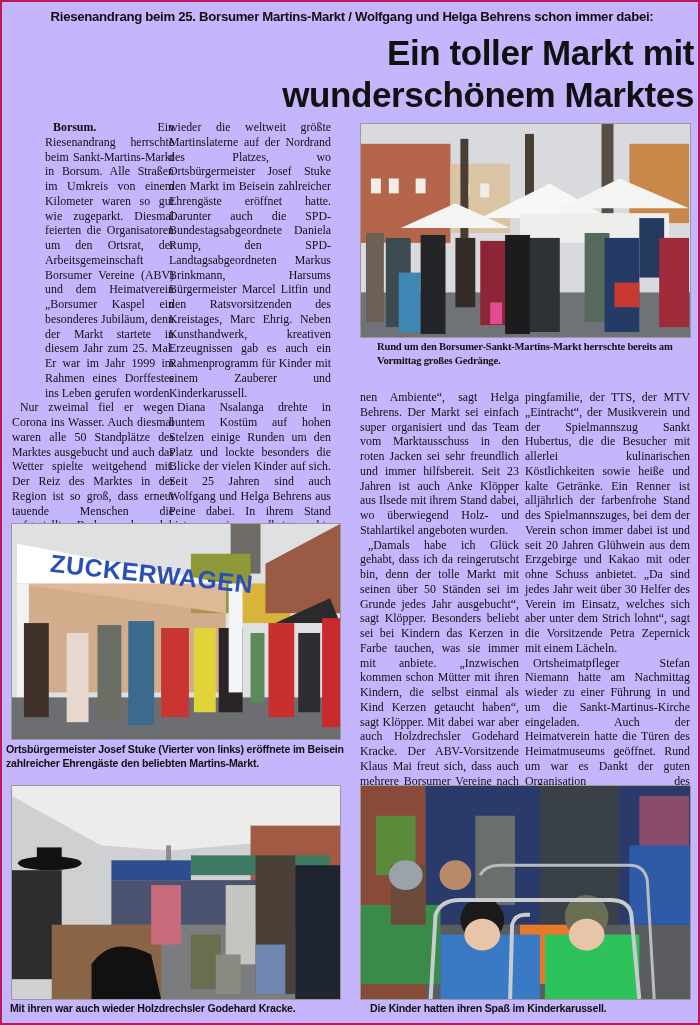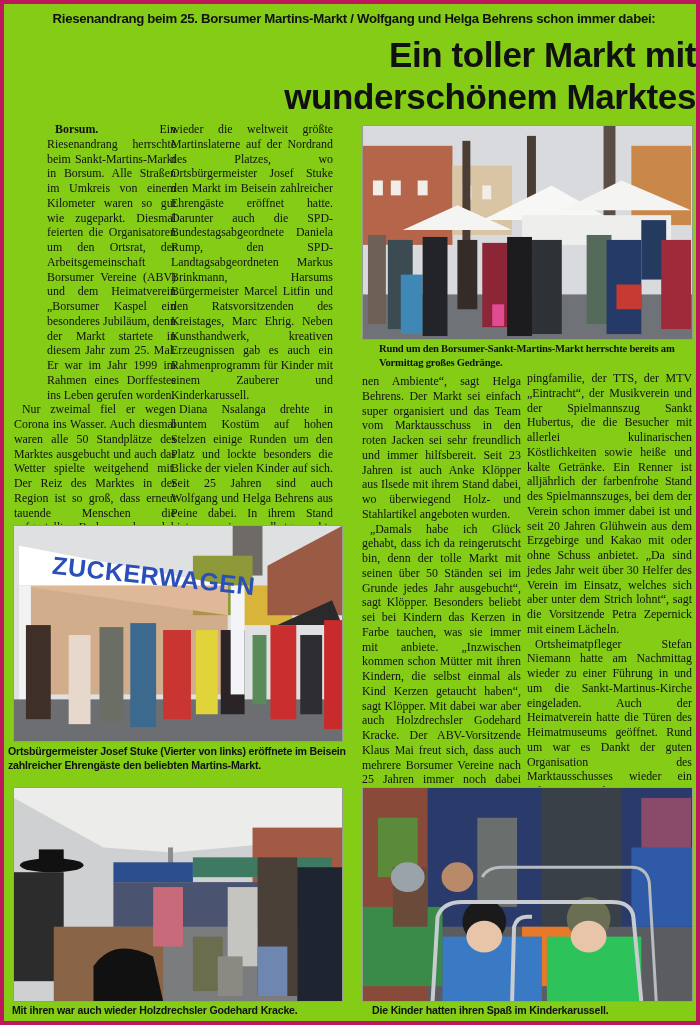--- a/index.html
+++ b/index.html
@@ -1,20 +1,20 @@
 <!DOCTYPE html>
 <html><head>
 <meta charset="utf-8">
 <style>
   * { box-sizing: border-box; margin: 0; padding: 0; }
   html, body { width: 700px; height: 1025px; background: #ffffff; overflow: hidden; }
   body { position: relative; font-family: "DejaVu Serif", serif; color: #1a1a1a; }
   .frame {
     position: absolute; left: 0; top: 0; width: 700px; height: 1025px;
-    border: 4px solid #be185d; background: #84cc16;
+    border: 2px solid #be185d; background: #c4b5fd;
   }
   .kicker {
     position: absolute; left: 8px; top: 7px; width: 684px;
     font-family: "Liberation Sans", sans-serif; font-weight: bold;
     font-size: 13.2px; letter-spacing: -0.3px; text-align: center; color: #111;
     white-space: nowrap;
   }
   .headline {
     position: absolute; left: 8px; top: 30px; width: 684px;
     font-family: "Liberation Sans", sans-serif; font-weight: bold;
@@ -24,22 +24,22 @@
   .col {
     position: absolute; font-family: "Liberation Serif", serif;
     font-size: 11.9px; line-height: 14.75px; text-align: justify; color: #111;
     hyphens: manual;
   }
   .col p { text-indent: 8px; }
   .col p.first { text-indent: 8px; margin-left: 33px; }
   .col .lead { font-weight: bold; }
   .col1 { left: 10px; top: 118px; width: 162px; }
   .col2 { left: 167px; top: 118px; width: 162px; }
-  .col3 { left: 358px; top: 370px; width: 159px; }
-  .col4 { left: 523px; top: 367px; width: 165px; }
+  .col3 { left: 358px; top: 388px; width: 159px; }
+  .col4 { left: 523px; top: 388px; width: 165px; }
   .credit { text-align: right; font-style: italic; text-indent: 0 !important; }
   .photo {
     position: absolute; overflow: hidden; border: 1px solid #999;
   }
   .caption {
     position: absolute; font-family: "Liberation Sans", sans-serif;
     font-weight: bold; font-size: 10.6px; line-height: 13.5px; color: #111;
     letter-spacing: -0.2px;
   }
   .photo svg { display: block; width: 100%; height: 100%; }

